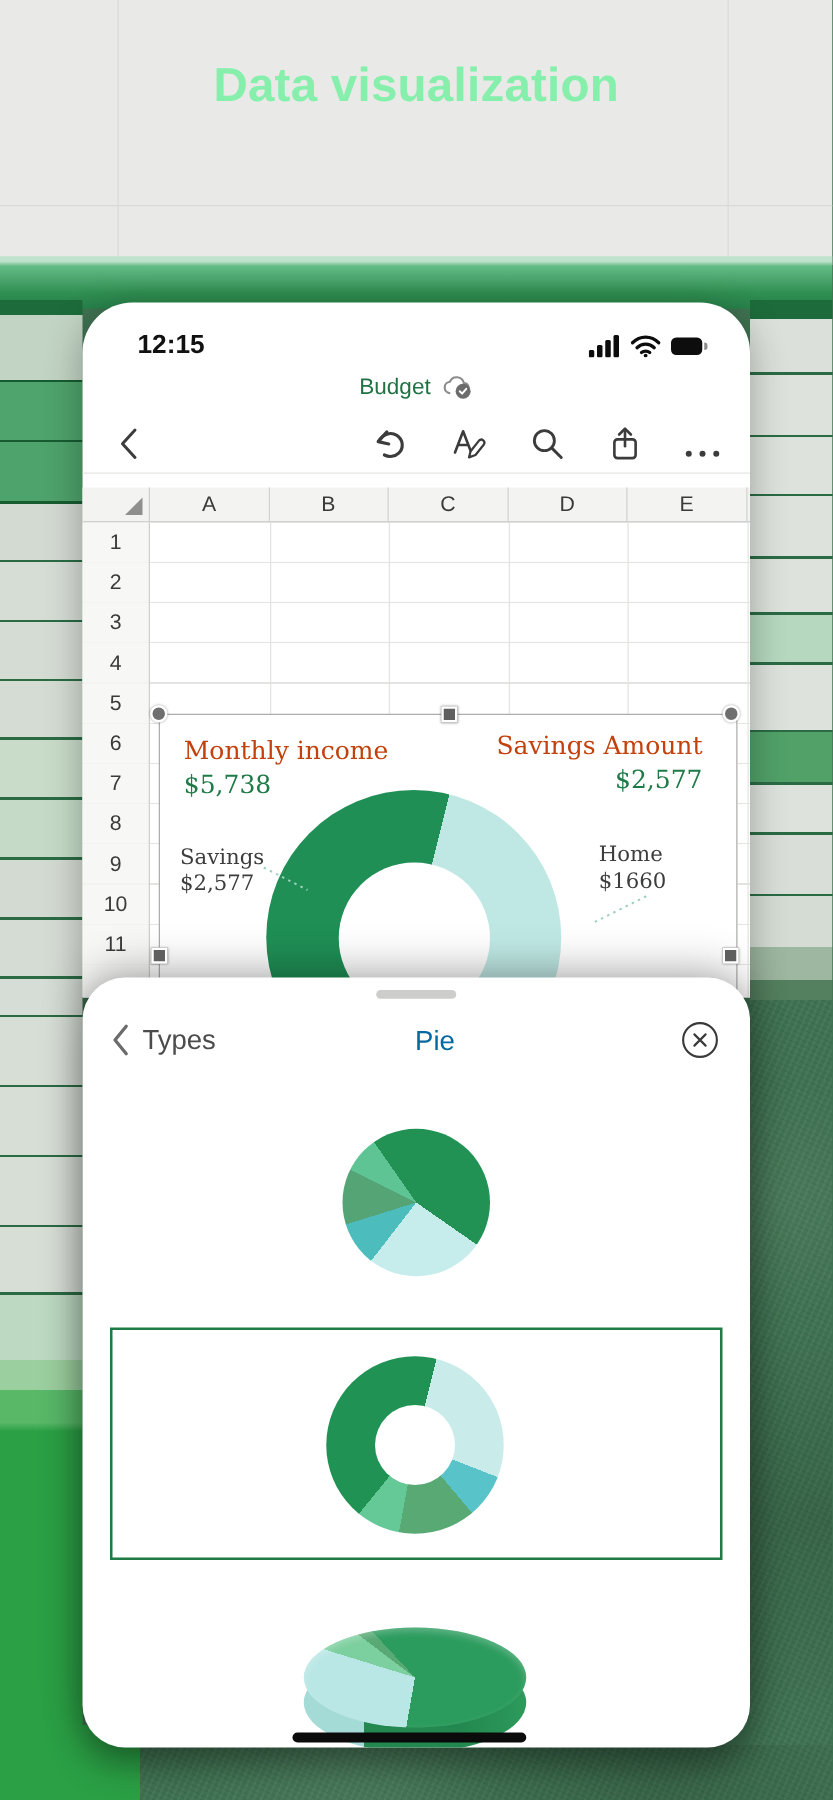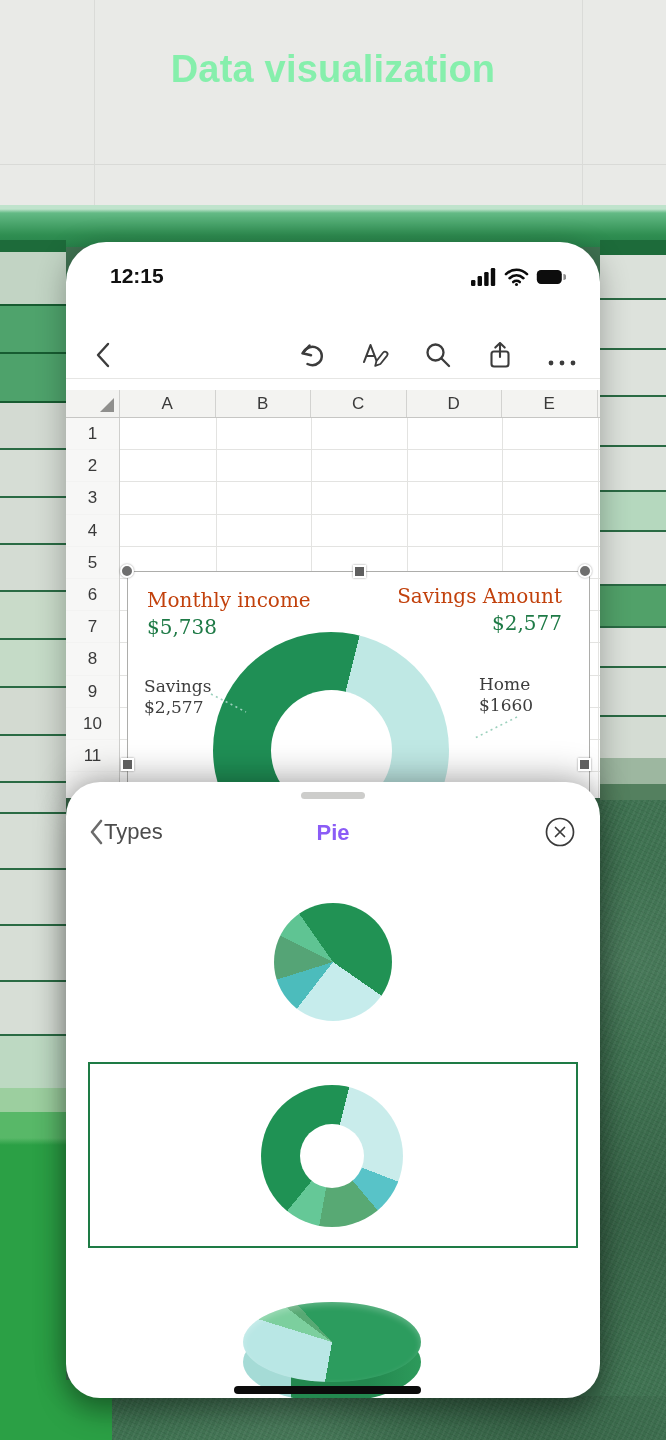--- a/index.html
+++ b/index.html
@@ -100,24 +100,24 @@
   .donut-hole { width:121px; height:121px; border-radius:50%; background:#fff; }
   .slice-label { position:absolute; font-family:"DejaVu Serif", serif; font-size:17px; color:#3d3d3d; line-height:21px; }
   .leader-svg { position:absolute; left:0; top:0; width:463px; height:375px; pointer-events:none; }
 
   
   .bottom-sheet { position:absolute; left:66px; top:782px; width:534px; height:616px;
     background:#ffffff; border-radius:34px; overflow:hidden;
     box-shadow:0 -8px 32px rgba(0,0,0,.25), 0 14px 28px rgba(0,0,0,.35); }
   .drag-handle { position:absolute; left:235px; top:10px; width:64px; height:7px; border-radius:4px; background:#cdcdcb; }
   .sheet-header { position:absolute; left:0; top:30px; width:100%; height:46px; }
-  .sheet-back { position:absolute; left:22px; top:6px; display:flex; align-items:center; }
+  .sheet-back { position:absolute; left:22px; top:6px; display:flex; align-items:center; gap:10px; }
   .sheet-back-label { font-size:22px; color:#4c4c4c; }
-  .sheet-title { position:absolute; left:0; top:8px; width:100%; text-align:center;
-    font-size:22px; font-weight:700; color:#8b5cf6; }
+  .sheet-title { position:absolute; left:15px; top:8px; width:100%; text-align:center;
+    font-size:22px; font-weight:400; color:#0369a1; }
   .sheet-close { position:absolute; right:24px; top:4px; width:32px; height:32px; }
   .preview-pie { position:absolute; left:208px; top:121px; width:118px; height:118px; border-radius:50%; }
   .option-selected { position:absolute; left:22px; top:280px; width:490px; height:186px;
     border:2.5px solid #1e7b45; }
   .preview-donut { position:absolute; left:171px; top:21px; width:142px; height:142px; border-radius:50%;
     display:flex; align-items:center; justify-content:center; }
   .preview-donut .donut-hole { width:64px; height:64px; }
   .pie3d { position:absolute; left:177px; top:520px; width:178px; height:100px; }
   .pie3d-side { position:absolute; left:0; top:20px; width:178px; height:80px; border-radius:50%;
     background:linear-gradient(90deg,#a5dbd6 0 27%,#23884f 27% 70%,#2d9a5b 100%); }
@@ -161,20 +161,28 @@
       <path d="M5.6 10.2 C7.6 8.3 10 7.3 12.5 7.3 C15 7.3 17.4 8.3 19.4 10.2" fill="none" stroke="#0c0c0c" stroke-width="2.6" stroke-linecap="round"></path>
       <path d="M9.2 14 C10.2 13.2 11.3 12.8 12.5 12.8 C13.7 12.8 14.8 13.2 15.8 14" fill="none" stroke="#0c0c0c" stroke-width="2.6" stroke-linecap="round"></path>
       <circle cx="12.5" cy="16.4" r="1.5" fill="#0c0c0c"></circle>
     </svg>
     <svg width="30" height="16" viewBox="0 0 30 16">
       <rect x="0.8" y="1" width="25" height="14" rx="4.2" fill="#0d0d0d"></rect>
       <path d="M27.4 5 a3 3 0 0 1 0 6 Z" fill="rgba(0,0,0,.45)"></path>
     </svg>
   </div>
 
+  <div class="doc-title-row">
+    <span class="doc-title">Budget</span>
+    <svg width="27" height="21" viewBox="0 0 27 21">
+      <path d="M7.5 15.5 a4.6 4.6 0 0 1 .4-9.1 a5.9 5.9 0 0 1 11.2 1.1 a4 4 0 0 1 2.3 7.2" fill="none" stroke="#8c8c8c" stroke-width="1.7" stroke-linecap="round"></path>
+      <circle cx="18.5" cy="14" r="6" fill="#6c6c6c"></circle>
+      <path d="M15.8 14 l1.9 1.9 l3.3 -3.8" fill="none" stroke="#fff" stroke-width="1.6" stroke-linecap="round" stroke-linejoin="round"></path>
+    </svg>
+  </div>
 
   <div class="toolbar">
     <svg class="tb-icon tb-back" viewBox="0 0 30 30">
       <path d="M18 4 L8 15 L18 26" fill="none" stroke="#3c3c3c" stroke-width="2.4" stroke-linecap="round" stroke-linejoin="round"></path>
     </svg>
     <svg class="tb-icon tb-undo" viewBox="0 0 30 30">
       <path d="M7 13 C10 7.2 16.5 5.2 21.5 8.3 C26.5 11.5 27.3 18.5 23 22.5 C20 25.3 15.5 26 11.5 24" fill="none" stroke="#3c3c3c" stroke-width="2.5" stroke-linecap="round"></path>
       <path d="M13.5 5.5 L6.5 13.3 L15 15.2" fill="none" stroke="#3c3c3c" stroke-width="2.5" stroke-linecap="round" stroke-linejoin="round"></path>
     </svg>
     <svg class="tb-icon tb-pen" viewBox="0 0 30 30">

